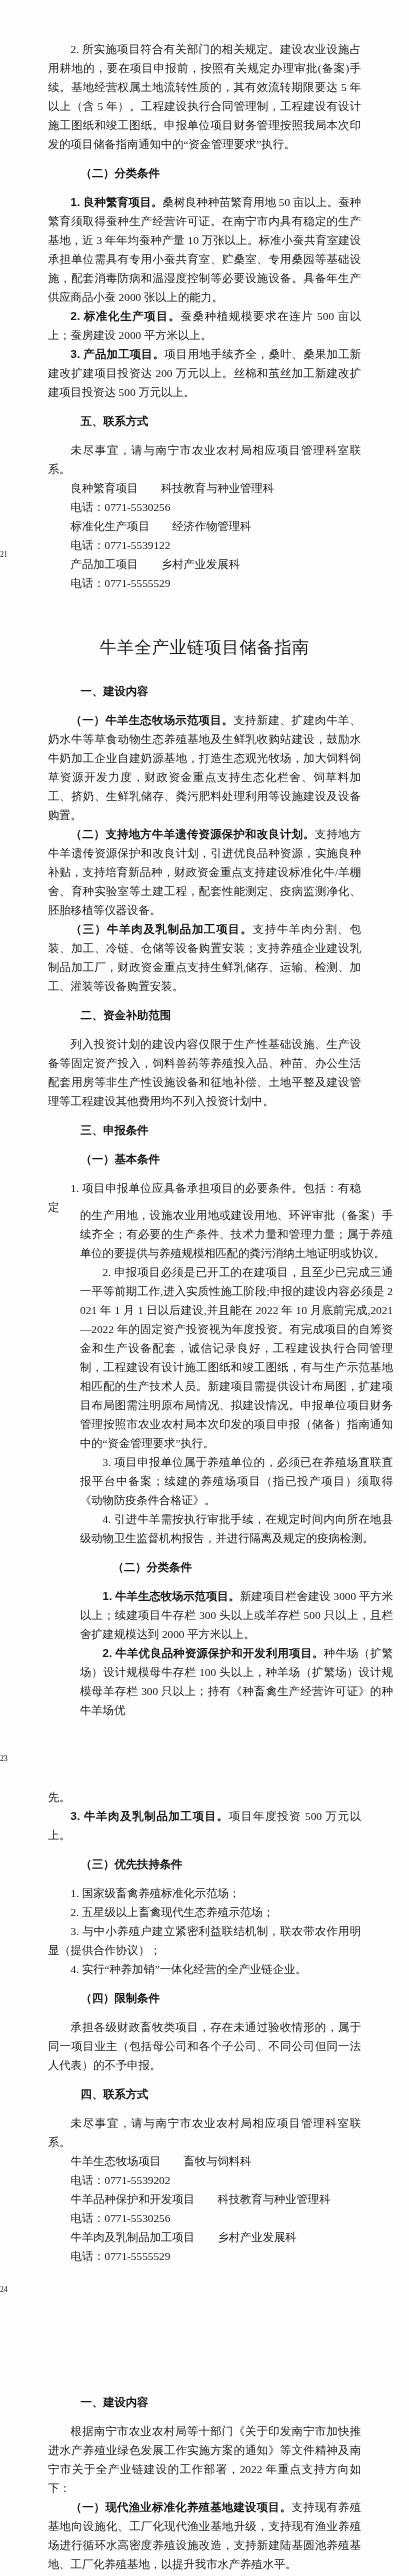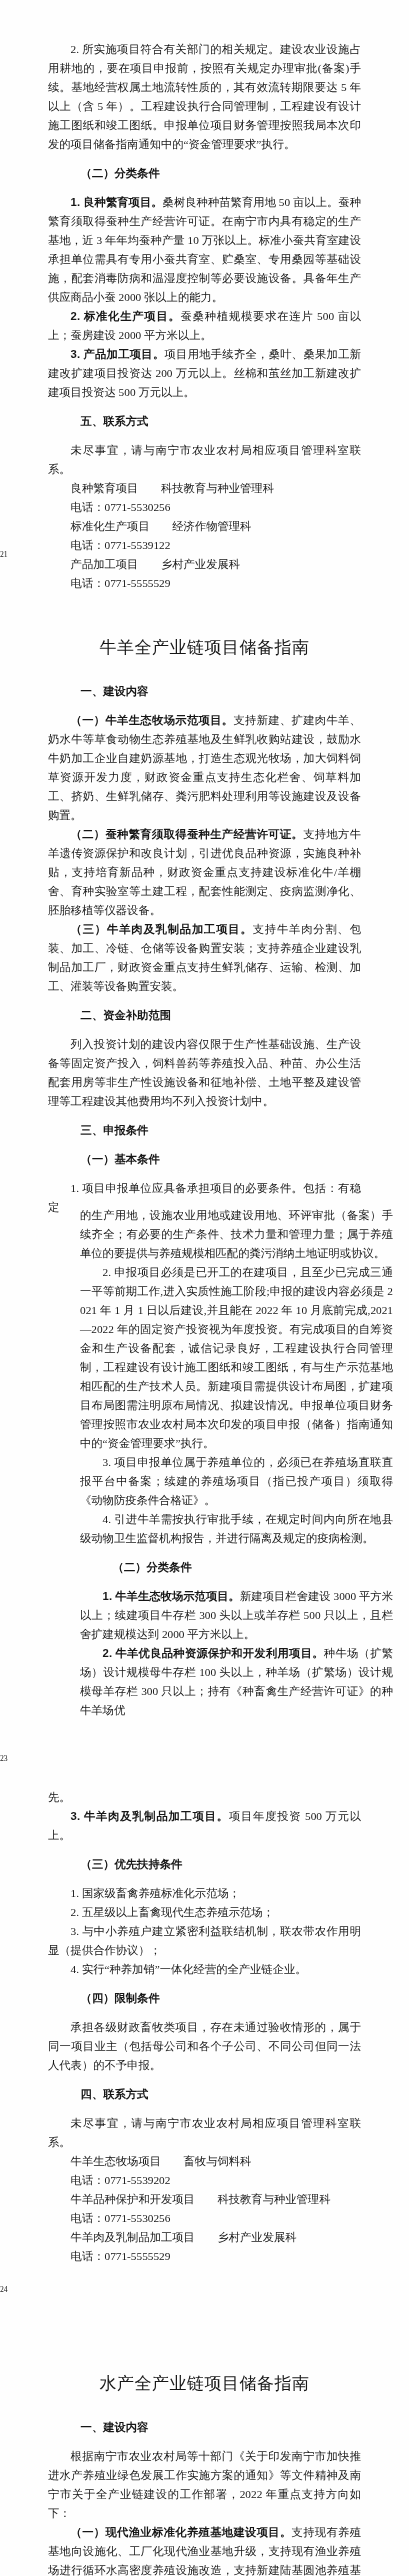--- a/index.html
+++ b/index.html
@@ -80,21 +80,21 @@
     </div>
   </div>
   <div class="page-number" style="top:547px;">21</div>
 
   <div class="page-section" style="top:635px;">
     <h1 class="doc-title">牛羊全产业链项目储备指南</h1>
     <div class="title-gap"></div>
     <div class="content">
       <p class="h1">一、建设内容</p>
       <p class="para"><span class="lead">（一）牛羊生态牧场示范项目。</span><span>支持新建、扩建肉牛羊、奶水牛等草食动物生态养殖基地及生鲜乳收购站建设，鼓励水牛奶加工企业自建奶源基地，打造生态观光牧场，加大饲料饲草资源开发力度，财政资金重点支持生态化栏舍、饲草料加工、挤奶、生鲜乳储存、粪污肥料处理利用等设施建设及设备购置。</span></p>
-      <p class="para"><span class="lead">（二）蚕种繁育须取得蚕种生产经营许可证。</span><span>支持地方牛羊遗传资源保护和改良计划，引进优良品种资源，实施良种补贴，支持培育新品种，财政资金重点支持建设标准化牛/羊棚舍、育种实验室等土建工程，配套性能测定、疫病监测净化、胚胎移植等仪器设备。</span></p>
+      <p class="para"><span class="lead">（二）支持地方牛羊遗传资源保护和改良计划。</span><span>支持地方牛羊遗传资源保护和改良计划，引进优良品种资源，实施良种补贴，支持培育新品种，财政资金重点支持建设标准化牛/羊棚舍、育种实验室等土建工程，配套性能测定、疫病监测净化、胚胎移植等仪器设备。</span></p>
       <p class="para"><span class="lead">（三）牛羊肉及乳制品加工项目。</span><span>支持牛羊肉分割、包装、加工、冷链、仓储等设备购置安装；支持养殖企业建设乳制品加工厂，财政资金重点支持生鲜乳储存、运输、检测、加工、灌装等设备购置安装。</span></p>
       <p class="h1">二、资金补助范围</p>
       <p class="para"><span>列入投资计划的建设内容仅限于生产性基础设施、生产设备等固定资产投入，饲料兽药等养殖投入品、种苗、办公生活配套用房等非生产性设施设备和征地补偿、土地平整及建设管理等工程建设其他费用均不列入投资计划中。</span></p>
       <p class="h1">三、申报条件</p>
       <p class="h2">（一）基本条件</p>
       <p class="para"><span>1. 项目申报单位应具备承担项目的必要条件。包括：有稳定</span></p>
     </div>
   </div>
 
   <div class="page-section" style="top:1206px;padding-left:32px;">
@@ -127,21 +127,20 @@
       <p class="para"><span>电话：0771-5539202</span></p>
       <p class="para"><span>牛羊品种保护和开发项目　　科技教育与种业管理科</span></p>
       <p class="para"><span>电话：0771-5530256</span></p>
       <p class="para"><span>牛羊肉及乳制品加工项目　　乡村产业发展科</span></p>
       <p class="para"><span>电话：0771-5555529</span></p>
     </div>
   </div>
   <div class="page-number" style="top:2282px;">24</div>
 
   <div class="page-section" style="top:2371px;">
-    <h1 class="doc-title">水产全产业链项目储备指南</h1>
     <div class="title-gap"></div>
     <div class="content">
       <p class="h1">一、建设内容</p>
       <p class="para"><span>根据南宁市农业农村局等十部门《关于印发南宁市加快推进水产养殖业绿色发展工作实施方案的通知》等文件精神及南宁市关于全产业链建设的工作部署，2022 年重点支持方向如下：</span></p>
       <p class="para"><span class="lead">（一）现代渔业标准化养殖基地建设项目。</span><span>支持现有养殖基地向设施化、工厂化现代渔业基地升级，支持现有渔业养殖场进行循环水高密度养殖设施改造，支持新建陆基圆池养殖基地、工厂化养殖基地，以提升我市水产养殖水平。</span></p>
 
     </div>
   </div>
 
 </div>

